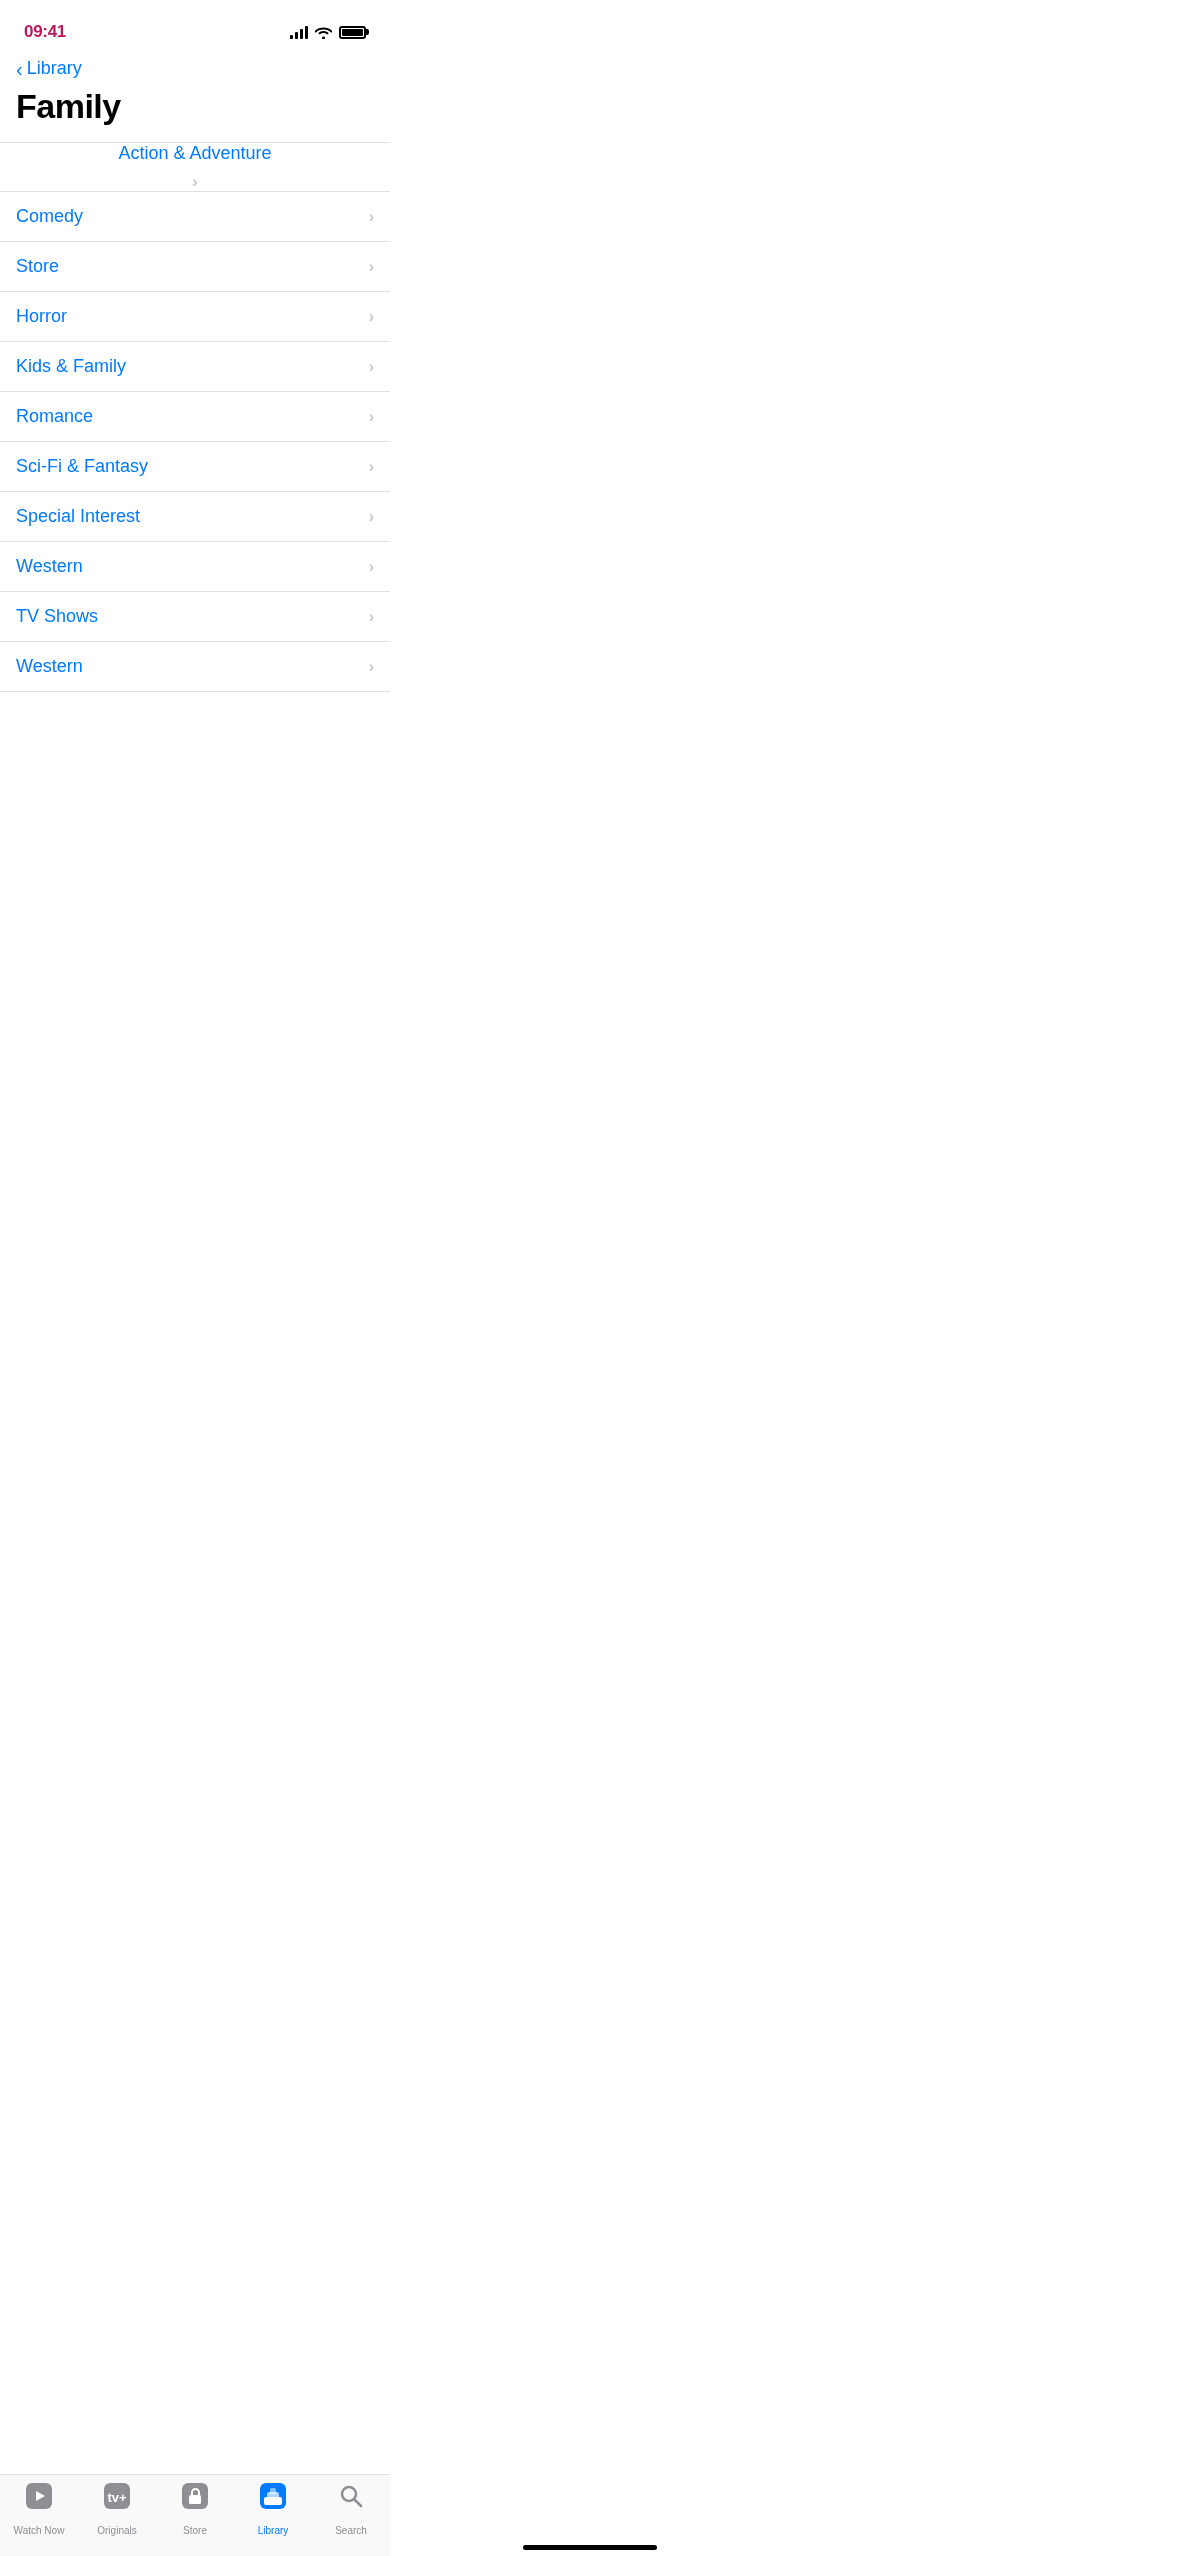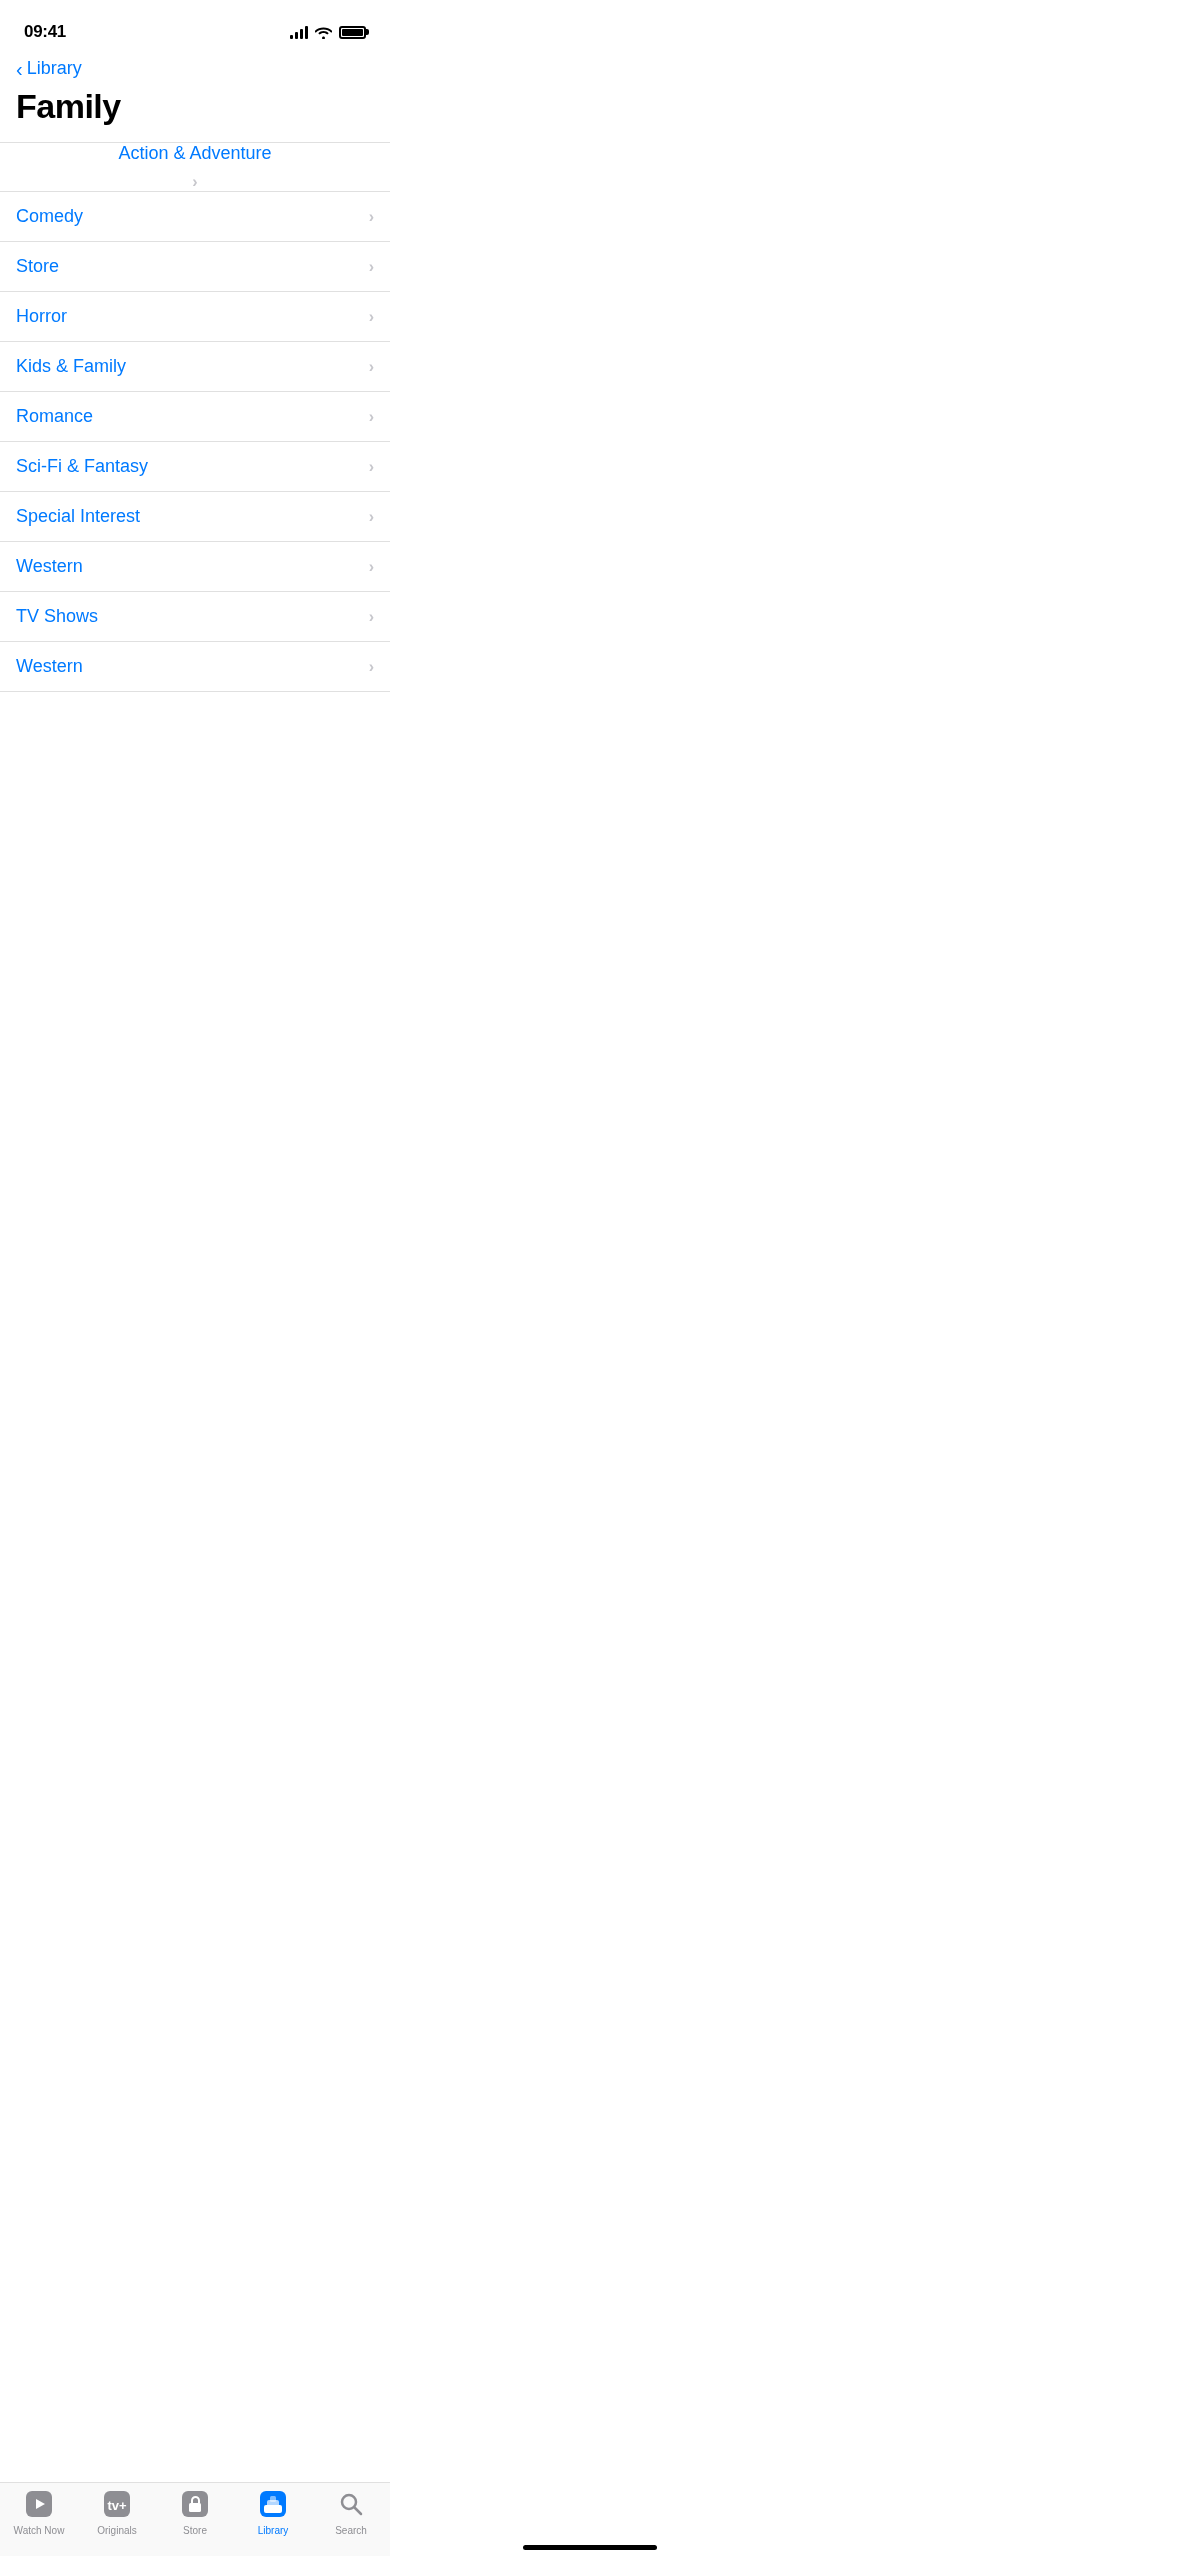--- a/index.html
+++ b/index.html
@@ -23,21 +23,21 @@
       display: flex;
       justify-content: space-between;
       align-items: center;
       padding: 14px 24px 0 24px;
       height: 50px;
     }
 
     .status-time {
       font-size: 17px;
       font-weight: 600;
-      color: #000000;
+      color: #be185d;
       letter-spacing: -0.3px;
     }
 
     .status-icons {
       display: flex;
       align-items: center;
       gap: 7px;
     }
 
     .signal-bars {
@@ -156,21 +156,21 @@
       display: flex;
       justify-content: space-around;
       align-items: flex-start;
       padding: 8px 0 20px 0;
     }
 
     .tab-item {
       display: flex;
       flex-direction: column;
       align-items: center;
-      gap: 4px;
+      gap: 12px;
       cursor: pointer;
       min-width: 60px;
     }
 
     .tab-label {
       font-size: 10px;
       color: #8e8e93;
       text-align: right;
     }
 

